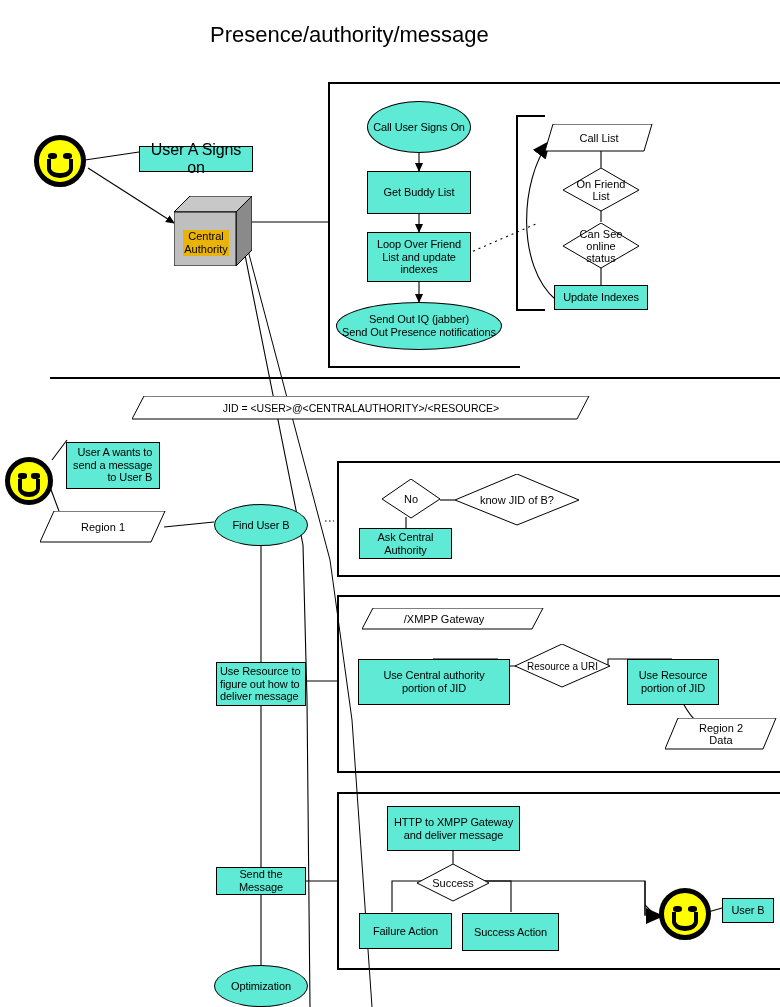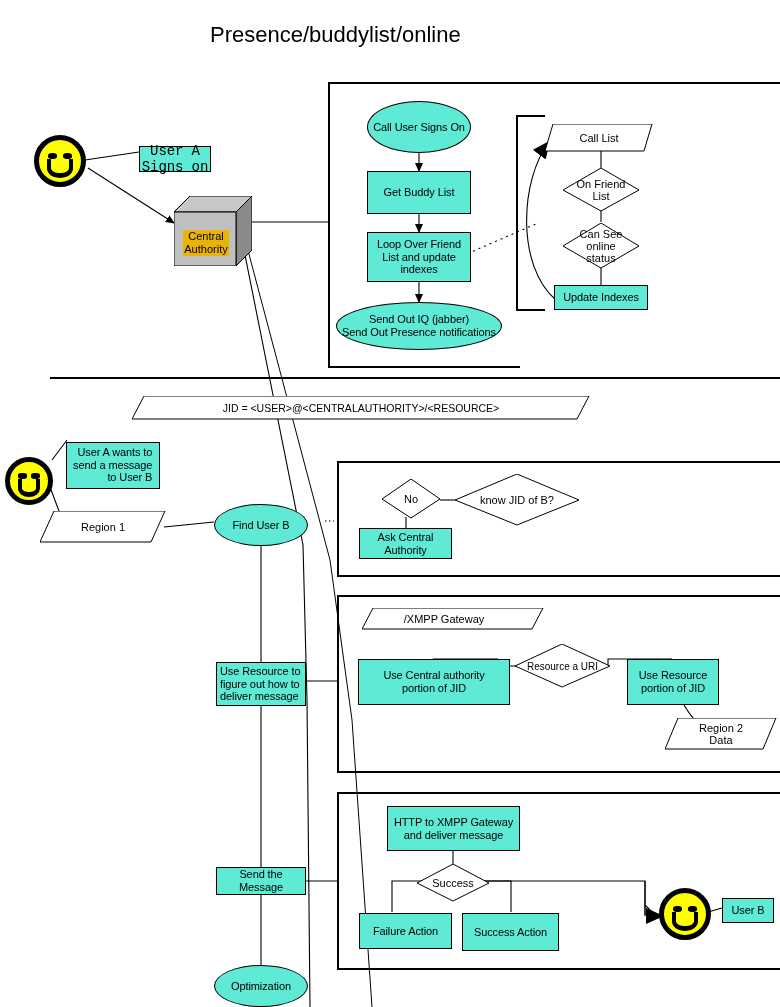--- a/index.html
+++ b/index.html
@@ -24,21 +24,21 @@
          border-right-width:4px;border-radius:0 0 50% 50%;}
   .cube{position:absolute;}
   .cube .lbl{position:absolute;left:9px;bottom:10px;width:46px;background:#eab308;
              border:0;font-size:11px;text-align:center;line-height:1.2;}
 </style>
 </head>
 <body>
 
 <div id="stage">
 
-  <div class="title" style="left:210px;top:22px;">Presence/buddylist/online</div>
+  <div class="title" style="left:210px;top:22px;">Presence/authority/message</div>
 
   <svg id="wires" viewBox="0 0 780 1007">
     <defs>
       <marker id="ah" markerWidth="10" markerHeight="10" refX="8" refY="4" orient="auto" markerUnits="userSpaceOnUse">
         <path d="M0,0 L9,4 L0,8 z" fill="#000"></path>
       </marker>
       <marker id="ahbig" markerWidth="20" markerHeight="20" refX="16" refY="8" orient="auto" markerUnits="userSpaceOnUse">
         <path d="M0,0 L18,8 L0,16 z" fill="#000"></path>
       </marker>
     </defs>
@@ -119,21 +119,21 @@
       <path d="M708,912 L722,908"></path>
     </g>
   </svg>
 
   <div class="smiley" style="left:34px;top:135px;width:52px;height:52px;">
     <div class="eye eyeL"></div>
     <div class="eye eyeR"></div>
     <div class="mouth"></div>
   </div>
 
-  <div class="node rect" style="left:139px;top:146px;width:72px;height:26px;font-size:14px;font-family:Liberation Mono, monospace;">User A Signs on</div>
+  <div class="node rect" style="left:139px;top:146px;width:114px;height:26px;font-size:16px;">User A Signs on</div>
 
   <div class="cube" style="left:174px;top:196px;width:78px;height:70px;">
     <svg width="78" height="70" style="position:absolute;left:0;top:0;">
       <polygon points="0,16 16,0 78,0 62,16" fill="#c8c8c8" stroke="#000" stroke-width="1"></polygon>
       <polygon points="62,16 78,0 78,54 62,70" fill="#8a8a8a" stroke="#000" stroke-width="1"></polygon>
       <rect x="0" y="16" width="62" height="54" fill="#bfbfbf" stroke="#000" stroke-width="1"></rect>
     </svg>
     <div class="lbl" style="white-space:pre-line;">Central
 Authority</div>
   </div>

